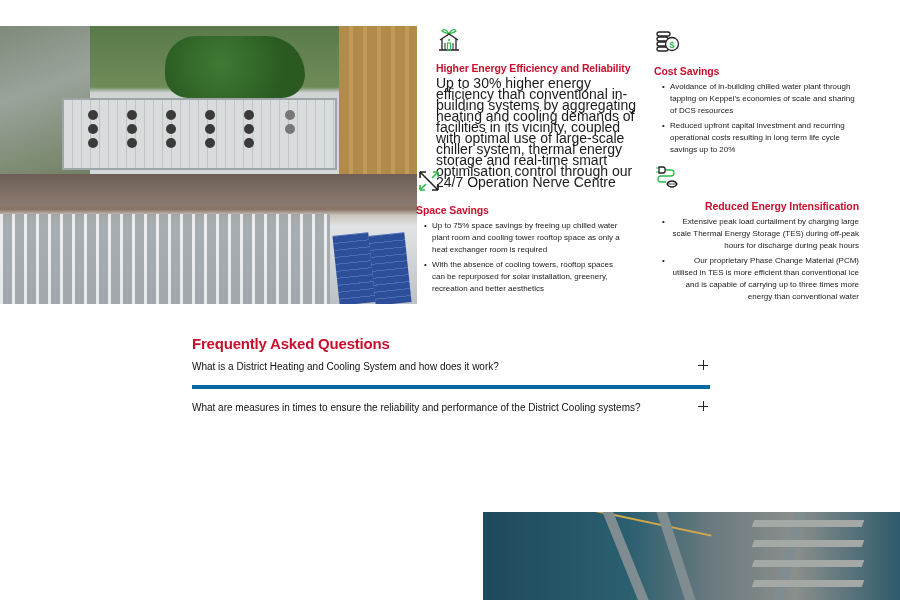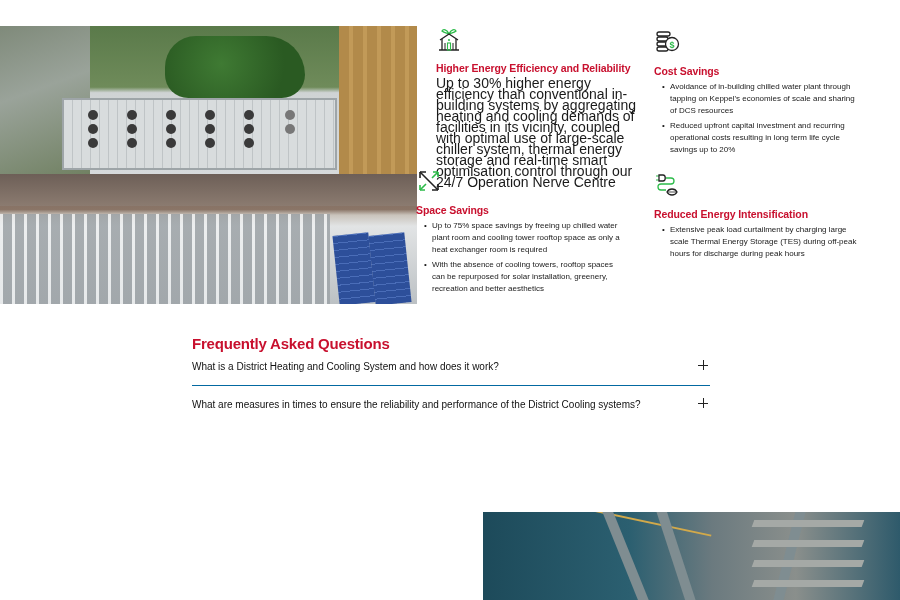--- a/index.html
+++ b/index.html
@@ -25,26 +25,26 @@
   .feature .icon { width: 26px; height: 26px; display: block; margin-bottom: 10px; }
   .feature h3 { font-family: "Liberation Sans", sans-serif; font-weight: bold; font-size: 10.5px; color: #c8102e; margin-bottom: 4px; letter-spacing: -0.1px; }
   .feature p { font-size: 14px; line-height: 11px; color: #1a1a1a; }
   .feature ul { list-style: none; padding-left: 8px; }
   .feature li { position: relative; font-size: 8px; line-height: 12px; padding-left: 8px; margin-bottom: 3px; }
   .feature li::before { content: "\2022"; position: absolute; left: 0; top: 0; }
 
   #f1 { left: 436px; top: 26px; }
   #f2 { left: 654px; top: 29px; }
   #f3 { left: 416px; top: 168px; }
-  #f4 { left: 654px; top: 172px; }
+  #f4 { left: 654px; top: 164px; text-align: right; }
 
   
   .faq { position: absolute; left: 192px; top: 335px; width: 518px; }
   .faq h2 { font-size: 15px; font-weight: bold; color: #c8102e; margin-bottom: 1px; letter-spacing: -0.2px; }
-  .faq-item { position: relative; border-bottom: 1px solid #0369a1; padding: 7px 20px 12px 0; cursor: pointer; }
+  .faq-item { position: relative; border-bottom: 4px solid #0369a1; padding: 7px 20px 12px 0; cursor: pointer; }
   .faq-item:last-child { border-bottom: none; }
   .faq-item + .faq-item { padding-top: 12px; }
   .faq-q { font-size: 10px; line-height: 13px; color: #111; }
   .faq-plus { position: absolute; right: 2px; width: 10px; height: 10px; }
   .faq-item:first-of-type .faq-plus { top: 7px; }
   .faq-item .faq-plus { top: 12px; }
   .faq-plus::before, .faq-plus::after { content: ""; position: absolute; background: #222; }
   .faq-plus::before { left: 0; top: 4.5px; width: 10px; height: 1px; }
   .faq-plus::after { left: 4.5px; top: 0; width: 1px; height: 10px; }
 
@@ -138,20 +138,21 @@
   <svg class="icon" viewBox="0 0 26 26">
     <path d="M2 4 H5 M2 8 H5" stroke="#2dbb4a" stroke-width="1.2"></path>
     <path d="M5 3 H9 C12 3,12 9,9 9 H5 Z" fill="none" stroke="#222" stroke-width="1.3"></path>
     <path d="M12 6 H17 C21 6,21 12,17 12 H7 C3 12,3 18,7 18 H12" fill="none" stroke="#2dbb4a" stroke-width="1.3"></path>
     <path d="M13 20 C15 16,21 16,23 20 C21 24,15 24,13 20 Z" fill="none" stroke="#222" stroke-width="1.3"></path>
     <path d="M13 20 H23" stroke="#222" stroke-width="0.8"></path>
   </svg>
   <h3>Reduced Energy Intensification</h3>
   <ul>
     <li>Extensive peak load curtailment by charging large scale Thermal Energy Storage (TES) during off-peak hours for discharge during peak hours</li>
+    <li>Our proprietary Phase Change Material (PCM) utilised in TES is more efficient than conventional ice and is capable of carrying up to three times more energy than conventional water</li>
   </ul>
 </div>
 
 <div class="faq">
   <h2>Frequently Asked Questions</h2>
   <div class="faq-item">
     <div class="faq-q">What is a District Heating and Cooling System and how does it work?</div>
     <span class="faq-plus"></span>
   </div>
   <div class="faq-item">

